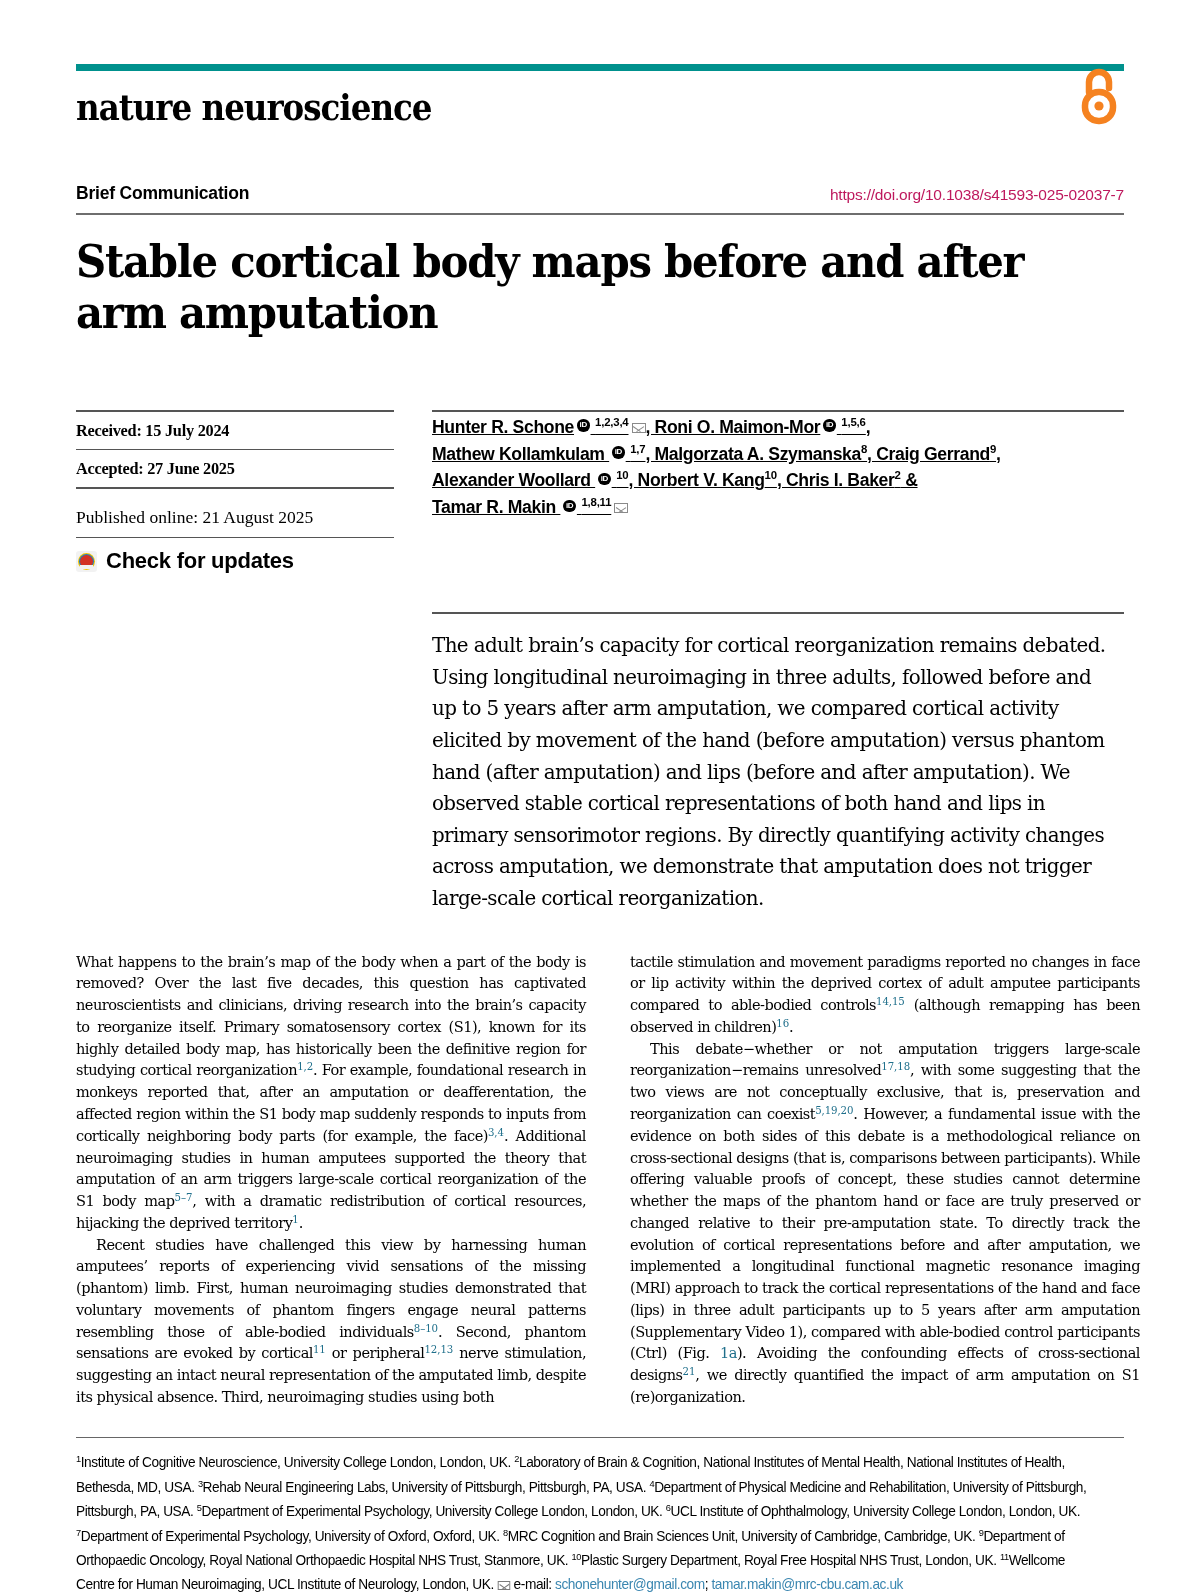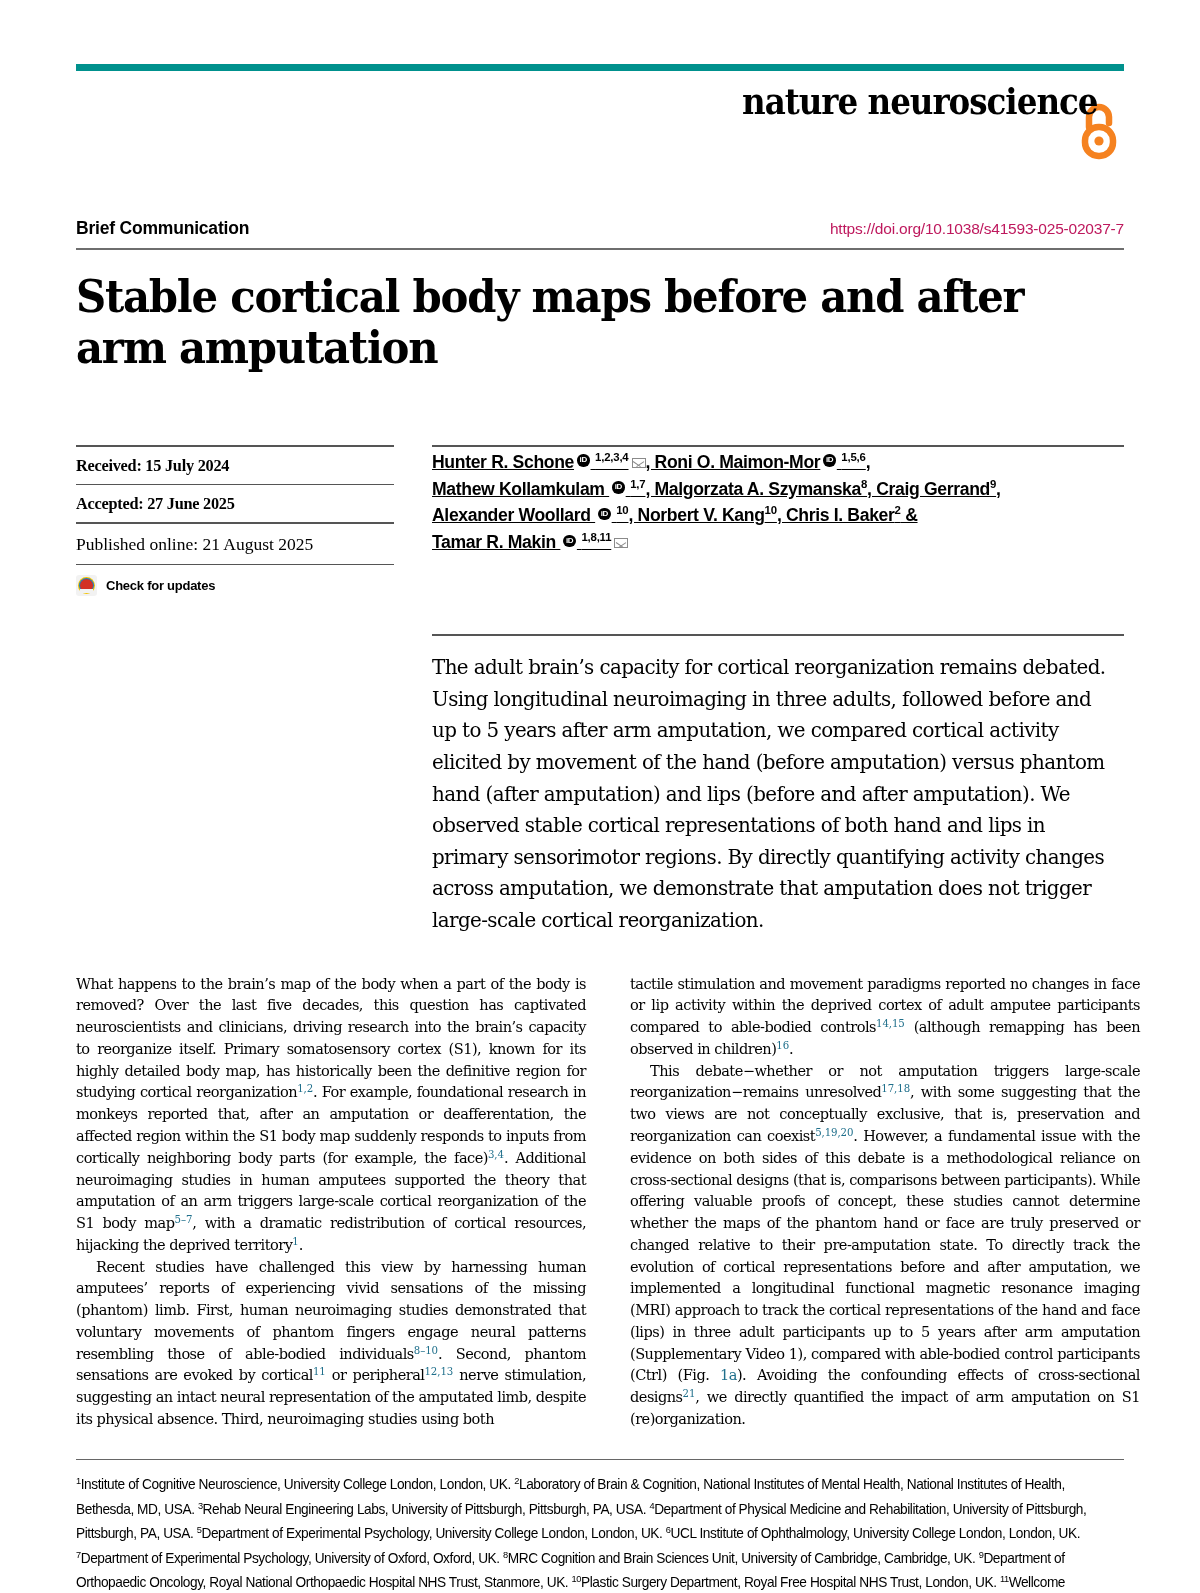--- a/index.html
+++ b/index.html
@@ -26,43 +26,42 @@
 
   
   .brandbar {
     margin-top: 64px;
     height: 7px;
     background: #00918d;
     width: 1048px;
   }
   .masthead {
     display: flex;
-    align-items: flex-end;
+    align-items: center;
     justify-content: space-between;
     width: 1048px;
     margin-top: 13px;
-    flex-direction: column;
   }
   .journal-name {
     font-family: "DejaVu Serif", serif;
     font-weight: 700;
     font-size: 35px;
     letter-spacing: -1.1px;
     line-height: 1;
     color: #000;
     transform: scaleX(0.93);
     transform-origin: left top;
   }
   .oa-icon { margin-top: -16px; margin-right: 2px; }
 
   
   .kicker-row {
     width: 1048px;
     display: flex;
-    align-items: center;
+    align-items: flex-end;
     justify-content: space-between;
     margin-top: 53px;
   }
   .kicker {
     font-family: "Liberation Sans", sans-serif;
     font-weight: 700;
     font-size: 17.5px;
     letter-spacing: -0.2px;
   }
   .doi {
@@ -105,32 +104,32 @@
     font-weight: 700;
     font-size: 16.3px;
     padding: 9px 0 8px 0;
     letter-spacing: -0.25px;
   }
   .meta-item.serif {
     font-family: "Liberation Serif", serif;
     font-weight: 400;
     font-size: 17.5px;
     letter-spacing: 0;
-    padding: 10px 0 9px 0;
+    padding: 18px 0 9px 0;
   }
   .check-row {
     display: flex;
     align-items: center;
     gap: 9px;
     padding: 10px 0 0 0;
   }
   .check-label {
     font-family: "Liberation Sans", sans-serif;
     font-weight: 700;
-    font-size: 13px;
+    font-size: 22px;
     letter-spacing: -0.25px;
   }
   .crossmark {
     width: 21px; height: 21px;
     border-radius: 3px;
     background: #f2f2f2;
     position: relative;
     overflow: hidden;
     flex: none;
   }

